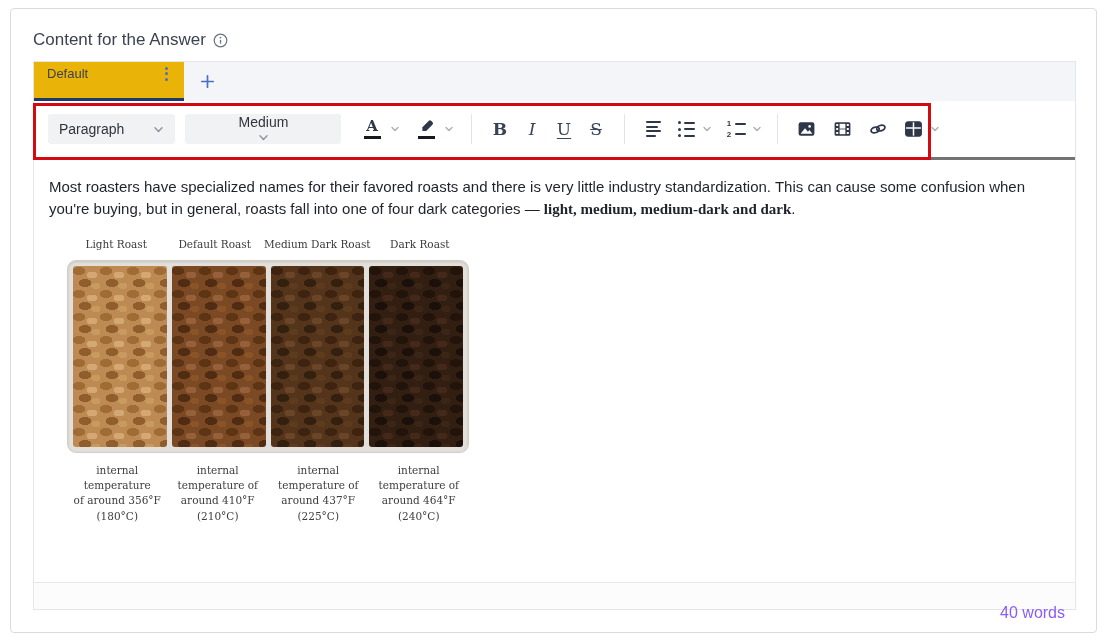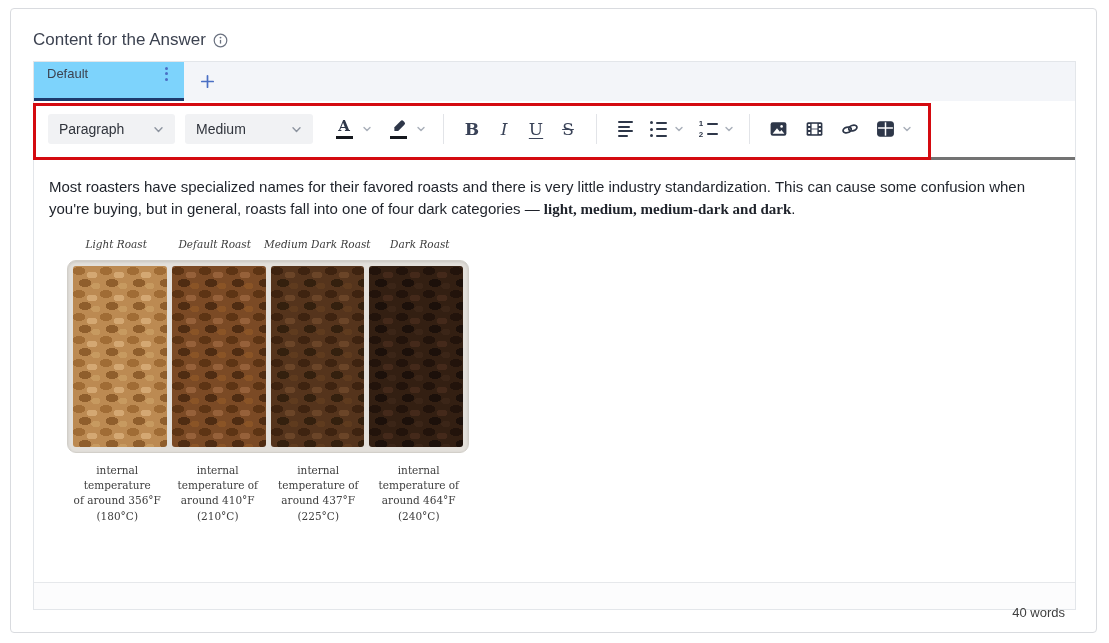--- a/index.html
+++ b/index.html
@@ -10,38 +10,38 @@
 
   .title-row { padding:21px 0 0 22px; display:flex; align-items:center; gap:7px; }
   .title-row .ttl { font-size:17px; color:#3c4250; }
   .info { display:inline-flex; margin-top:1px; }
 
   .editor { position:absolute; left:22px; top:52px; width:1043px; height:549px;
             border:1px solid #e3e6ea; display:flex; flex-direction:column; background:#fff; }
 
   
   .tabstrip { height:39px; background:#f3f5f9; display:flex; flex:none; }
-  .tab { width:150px; background:#7dd3fc; position:relative; display:flex; align-items:center;
+  .tab { width:150px; background:#eab308; position:relative; display:flex; align-items:center;
          justify-content:space-between; padding:0 12px 16px 13px; cursor:pointer; }
   .tab .under { position:absolute; left:0; right:0; bottom:0; height:3px; background:#1d3a6d; }
   .tab .lbl { font-size:13px; color:#3c4250; }
   .dots { display:flex; flex-direction:column; gap:2.5px; padding:4px; }
   .dots i { width:3px; height:3px; border-radius:50%; background:#4a6fc4; }
   .tab-add { width:46px; display:flex; align-items:center; justify-content:center; cursor:pointer; }
 
   
   .toolbar { height:59px; flex:none; position:relative; display:flex; align-items:center;
              border-bottom:3px solid #737373; background:#fff; }
   .red-box { position:absolute; left:-1px; top:2px; height:57px; width:898px;
              border:3px solid #d40a10; z-index:6; pointer-events:none; }
   .tb-select { height:30px; background:#f1f2f4; border-radius:3px; display:flex; align-items:center;
                justify-content:space-between; padding:0 10px 0 11px; font-size:14px; color:#30343c;
                cursor:pointer; }
   .sel-format { width:127px; margin-left:14px; }
-  .sel-size   { width:128px; margin-left:10px; }
+  .sel-size   { width:156px; margin-left:10px;flex-direction:column; }
   .colorbtn { display:flex; flex-direction:column; align-items:center; width:22px; cursor:pointer; }
   .colorbtn .A { font-family:"DejaVu Serif",serif; font-size:15px; font-weight:bold; color:#2e3749; line-height:15px; }
   .colorbtn .cbar { width:17px; height:3.5px; background:#15181e; margin-top:2px; }
   .chev-sm { display:inline-flex; cursor:pointer; padding:0 2px; }
   .sep { width:1px; height:30px; background:#e2e4e8; flex:none; }
   .tbtn { background:none; border:none; display:flex; align-items:center; justify-content:center;
           cursor:pointer; height:36px; }
   .letter { font-family:"DejaVu Serif",serif; font-size:17px; color:#3a4358; }
   .letter.b { font-weight:bold; }
   .letter.i { font-style:italic; }
@@ -55,21 +55,21 @@
   .list-ic .bar { width:11px; height:2px; border-radius:1px; background:#2e3749; }
   .list-ic .num { font-size:8px; font-weight:bold; color:#2e3749; width:5px; line-height:7px; text-align:center; }
 
   
   .content { flex:1; padding:16px 16px 0 15px; font-size:15px; color:#1e222a; line-height:22px; overflow:hidden; }
   .content p b { font-weight:bold;font-family:Liberation Serif, serif; }
 
   .roast { margin:13px 0 0 18px; width:402px; }
   .labels, .captions { display:grid; grid-template-columns:repeat(4,1fr); text-align:center; }
   .labels span { font-family:"DejaVu Serif",serif; font-size:10.5px; color:#3a3a3a; white-space:nowrap; }
-  .labels { margin-bottom:5px;font-style:italic; }
+  .labels { margin-bottom:5px; }
   .box { height:193px; background:#e3e0db; border:1px solid #d2cfc9; border-radius:9px; padding:5px;
          display:grid; grid-template-columns:repeat(4,1fr); gap:5px; box-shadow: inset 0 1px 3px rgba(0,0,0,.12); }
   .beans { border-radius:3px; background-size:27px 23px; }
   .beans.c0 { background-color:#bc8a52; background-image:
       radial-gradient(ellipse 9px 6px at 6px 5px,  #a06c35 66%, transparent 70%),
       radial-gradient(ellipse 8px 5px at 19px 9px, #d4a873 66%, transparent 70%),
       radial-gradient(ellipse 9px 6px at 12px 17px,#8f5e2c 66%, transparent 70%),
       radial-gradient(ellipse 7px 5px at 23px 20px,#c79a60 66%, transparent 70%); }
   .beans.c1 { background-color:#7b4a25; background-image:
       radial-gradient(ellipse 9px 6px at 6px 5px,  #5d3414 66%, transparent 70%),
@@ -85,21 +85,21 @@
       radial-gradient(ellipse 9px 6px at 6px 5px,  #22130b 66%, transparent 70%),
       radial-gradient(ellipse 8px 5px at 19px 9px, #44291a 66%, transparent 70%),
       radial-gradient(ellipse 9px 6px at 12px 17px,#1c100a 66%, transparent 70%),
       radial-gradient(ellipse 7px 5px at 23px 20px,#3b2517 66%, transparent 70%); }
   .captions { margin-top:10px; }
   .captions div { font-family:"DejaVu Serif",serif; font-size:10.5px; line-height:1.45; color:#3d3d3d; white-space:pre-line; }
 
   
   .efooter { height:27px; flex:none; border-top:1px solid #e6e8eb; background:#fcfcfd;
              display:flex; align-items:center; justify-content:flex-end; padding-right:10px; }
-  .efooter span { font-size:13px; color:#404040;margin-top:33px; }
+  .efooter span { font-size:16px; color:#8b5cf6;margin-top:33px; }
 </style>
 </head>
 <body>
 
 <div class="card">
 
   <div class="title-row">
     <span class="ttl">Content for the Answer</span>
     <span class="info">
       <svg width="15" height="15" viewBox="0 0 15 15">

